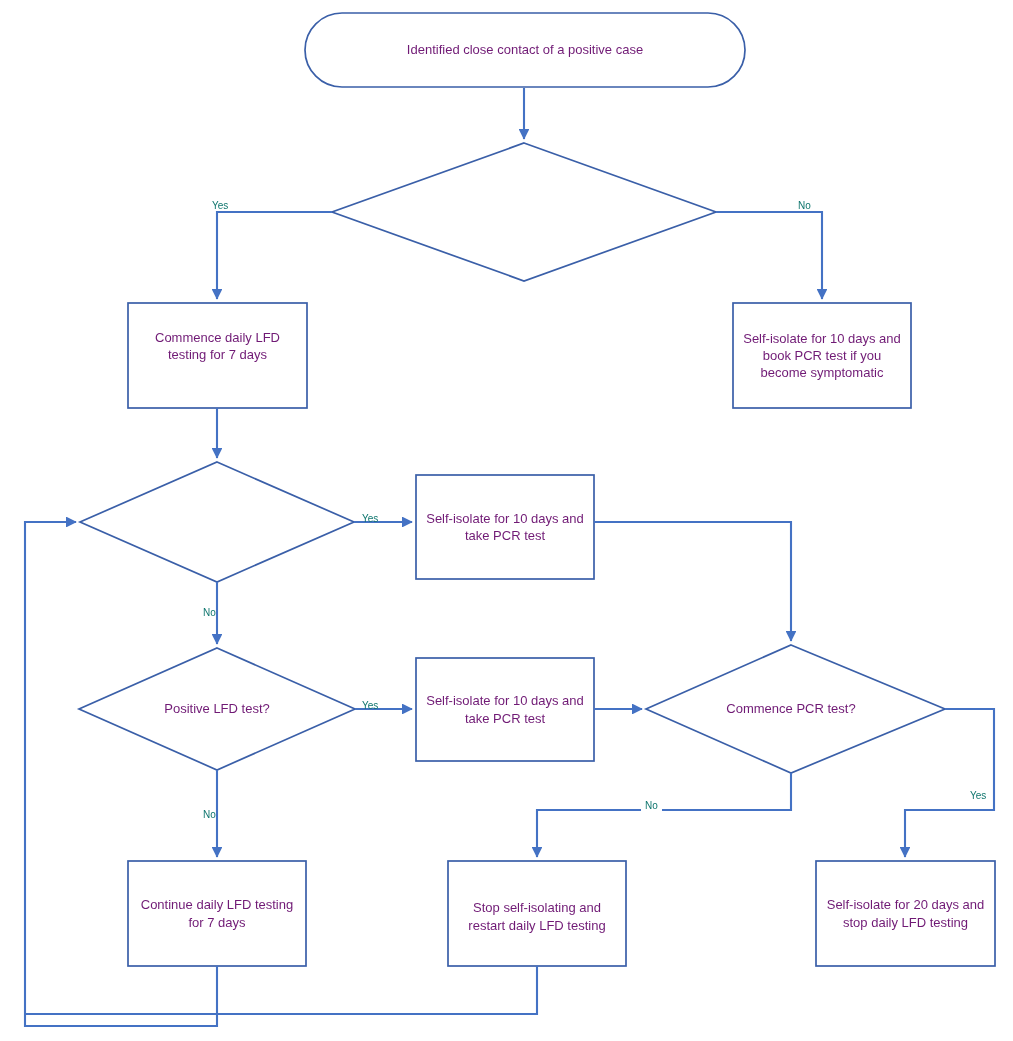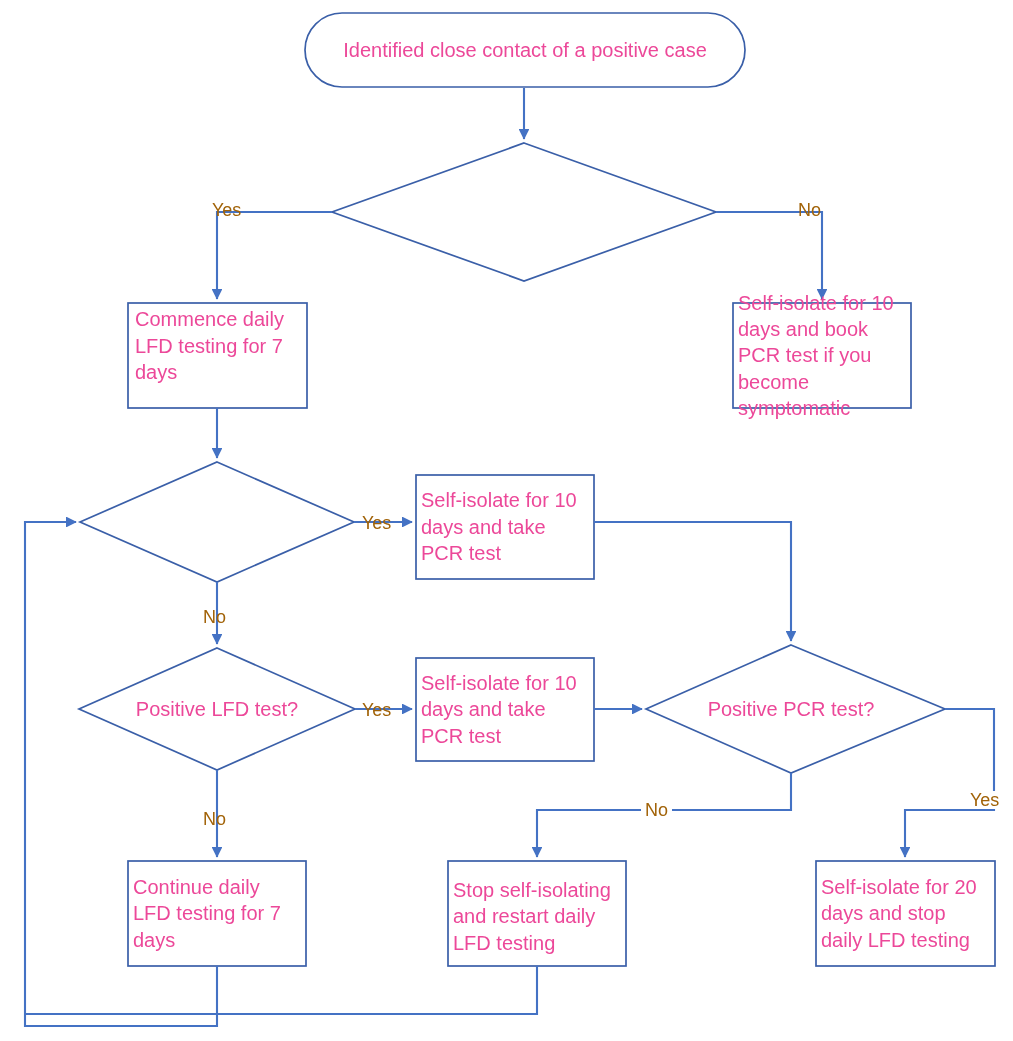--- a/index.html
+++ b/index.html
@@ -22,31 +22,32 @@
     left: 0;
     top: 0;
     width: 1013px;
     height: 1041px;
   }
   .node-label {
     position: absolute;
     display: flex;
     align-items: center;
     justify-content: center;
-    color: #ec4899;
-    font-size: 20px;
+    text-align: center;
+    color: #701a75;
+    font-size: 13px;
     line-height: 1.32;
     pointer-events: none;
     box-sizing: border-box;
   }
   .node-label b { font-weight: bold; }
   .edge-label {
     position: absolute;
-    color: #a16207;
-    font-size: 18px;
+    color: #0f766e;
+    font-size: 10px;
     line-height: 1;
     white-space: nowrap;
   }
 </style>
 </head>
 <body>
 
 <div id="flowchart-root">
 
   <svg id="flow-svg" viewBox="0 0 1013 1041" xmlns="http://www.w3.org/2000/svg">
@@ -120,21 +121,21 @@
 
   <div class="node-label" style="left:738px; top:303px; width:168px; height:105px;">Self-isolate for 10 days and book PCR test if you become symptomatic</div>
 
 
   <div class="node-label" style="left:421px; top:475px; width:168px; height:104px;">Self-isolate for 10 days and take PCR test</div>
 
   <div class="node-label" style="left:112px; top:692px; width:210px; height:34px;">Positive LFD test?</div>
 
   <div class="node-label" style="left:421px; top:658px; width:168px; height:103px;">Self-isolate for 10 days and take PCR test</div>
 
-  <div class="node-label" style="left:686px; top:692px; width:210px; height:34px;">Positive PCR test?</div>
+  <div class="node-label" style="left:686px; top:692px; width:210px; height:34px;">Commence PCR test?</div>
 
   <div class="node-label" style="left:133px; top:861px; width:168px; height:105px;">Continue daily LFD testing for 7 days</div>
 
   <div class="node-label" style="left:453px; top:861px; width:168px; height:111px;">Stop self-isolating and restart daily LFD testing</div>
 
   <div class="node-label" style="left:821px; top:861px; width:169px; height:105px;">Self-isolate for 20 days and stop daily LFD testing</div>
 
   <div class="edge-label" style="left:212px; top:201px;">Yes</div>
 
   <div class="edge-label" style="left:798px; top:201px;">No</div>

